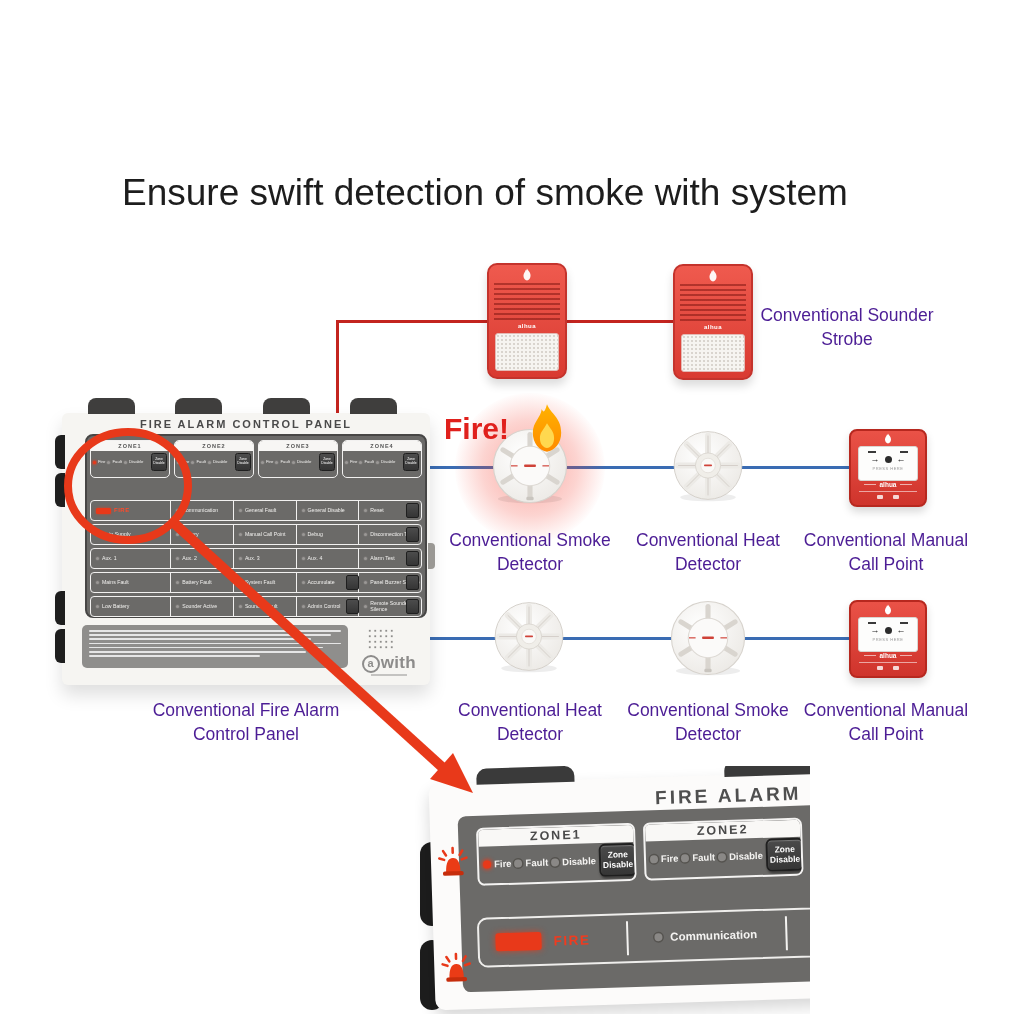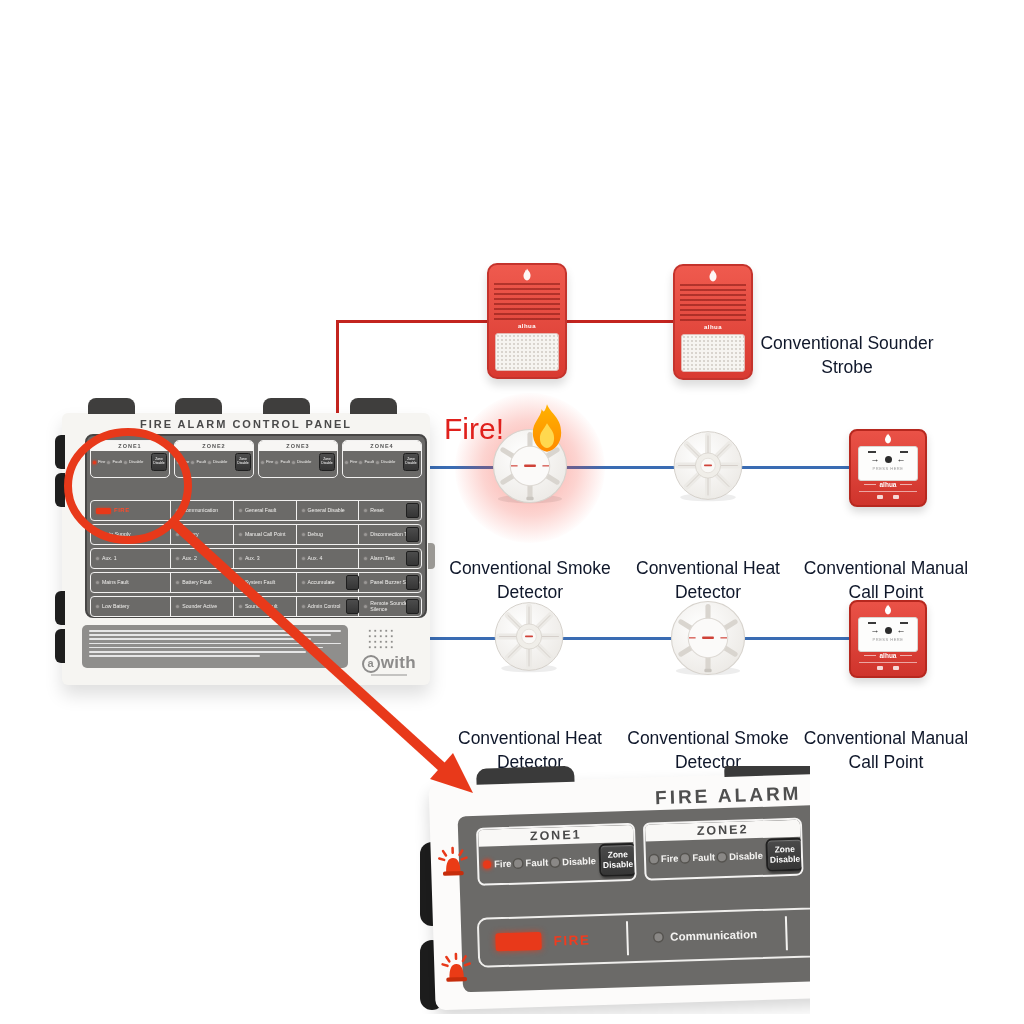--- a/index.html
+++ b/index.html
@@ -9,38 +9,38 @@
 
   
   .page-title{left:120px;top:88px;font-size:55px;font-weight:800;color:#161616;letter-spacing:-1px;}
   .page-subtitle{left:122px;top:172px;font-size:37px;font-weight:400;color:#1d1d1d;}
 
   
   .wire-red{background:#c3241f;z-index:1;}
   .wire-blue{background:#3a6cb3;z-index:1;}
 
   
-  .dev-label{width:180px;text-align:center;font-size:17.5px;line-height:1.38;color:#0f172a;z-index:3;margin-top:28px;}
+  .dev-label{width:180px;text-align:center;font-size:17.5px;line-height:1.38;color:#4c1d95;z-index:3;}
 
   
   .strobe{width:76px;height:112px;background:linear-gradient(#ef5a4e,#d93a31);
           border:2px solid #c4332c;border-radius:10px;box-shadow:0 6px 10px rgba(0,0,0,.14);z-index:2;}
   .strobe-icon{position:absolute;left:50%;top:3px;transform:translateX(-50%);width:11px;height:13px;opacity:.95;}
   .strobe-louvers{position:absolute;left:5px;right:5px;top:18px;height:38px;
           background:repeating-linear-gradient(rgba(120,18,14,.5) 0 2px,transparent 2px 5px);}
   .strobe-brand{position:absolute;left:0;right:0;top:58px;text-align:center;font-size:6px;font-weight:700;
           color:#ffffff;letter-spacing:.5px;}
   .strobe-grille{position:absolute;left:6px;right:6px;top:68px;height:36px;background:#f6f4f1;border-radius:3px;
           border:1px solid #e3b9b4;background-image:radial-gradient(#d8d3cd .7px,transparent 1.1px);background-size:4px 4px;}
 
   
   .dev{z-index:2;}
   .glow{width:150px;height:150px;z-index:1;border-radius:50%;
         background:radial-gradient(circle,rgba(244,60,44,.45) 0%,rgba(244,60,44,.22) 45%,rgba(244,60,44,0) 72%);}
-  .fire-callout{font-size:30px;font-weight:400;color:#e0201c;z-index:4;}
+  .fire-callout{font-size:30px;font-weight:700;color:#e0201c;z-index:4;}
 
   
   .callpoint{width:74px;height:74px;background:linear-gradient(#ea5247,#cf342c);border:2px solid #b7281f;
              border-radius:8px;box-shadow:0 5px 9px rgba(0,0,0,.15);z-index:2;}
   .cp-icon{position:absolute;left:50%;top:2px;transform:translateX(-50%);width:9px;height:11px;}
   .cp-face{position:absolute;left:7px;right:7px;top:15px;height:33px;background:#fdfdfc;border:1px solid #d9d6d2;
            border-radius:3px;display:flex;flex-direction:column;align-items:center;}
   .cp-dashrow{width:70%;display:flex;justify-content:space-between;margin-top:4px;}
   .cp-dash{width:8px;height:2px;background:#3a3a3a;}
   .cp-arrowrow{display:flex;align-items:center;gap:5px;margin-top:2px;}
@@ -201,20 +201,21 @@
           <line x1="37" y1="13.5" x2="31" y2="15.5"></line>
       </g>
       <path d="M11 31 Q11 13.5 20 13.5 Q29 13.5 29 31 Z" fill="#ea3b16"></path>
       <rect x="7" y="30" width="26" height="5.5" rx="2.5" fill="#c62d0c"></rect>
     </g>
   </defs>
 </svg>
 
 <div id="stage">
 
+  <div class="abs page-subtitle">Ensure swift detection of smoke with system</div>
 
   <div class="abs wire-red" style="left:336px;top:320px;width:3px;height:96px;"></div>
   <div class="abs wire-red" style="left:336px;top:320px;width:153px;height:3px;"></div>
   <div class="abs wire-red" style="left:561px;top:320px;width:114px;height:3px;"></div>
 
   <div class="abs strobe" style="left:487px;top:263px;">
     <svg class="strobe-icon" viewBox="0 0 36 44">
         <use href="#sym-flame-mono"></use>
       </svg>
     <div class="strobe-louvers"></div>
@@ -422,20 +423,21 @@
       <div class="fp-line" style="width:93%;"></div>
         <div class="fp-line" style="width:86%;"></div>
       <div class="fp-line" style="width:68%;"></div>
     </div>
     <div class="dotgrid"></div>
     <div class="mp-logo">
       <span class="logo-a">a</span><span>with</span>
       <i></i>
     </div>
   </div>
+  <div class="abs dev-label" style="left:124px;top:698px;width:244px;">Conventional Fire Alarm Control Panel</div>
 
   <div class="abs wire-blue" style="left:430px;top:466px;width:425px;height:3px;"></div>
   <div class="abs wire-blue" style="left:430px;top:637px;width:425px;height:3px;"></div>
 
   <div class="abs glow" style="left:455px;top:393px;"></div>
   <div class="abs fire-callout" style="left:444px;top:412px;">Fire!</div>
   <svg class="abs" style="left:524px;top:402px;z-index:4;" width="46" height="52" viewBox="0 0 36 44">
       <use href="#sym-flame"></use>
     </svg>
 

